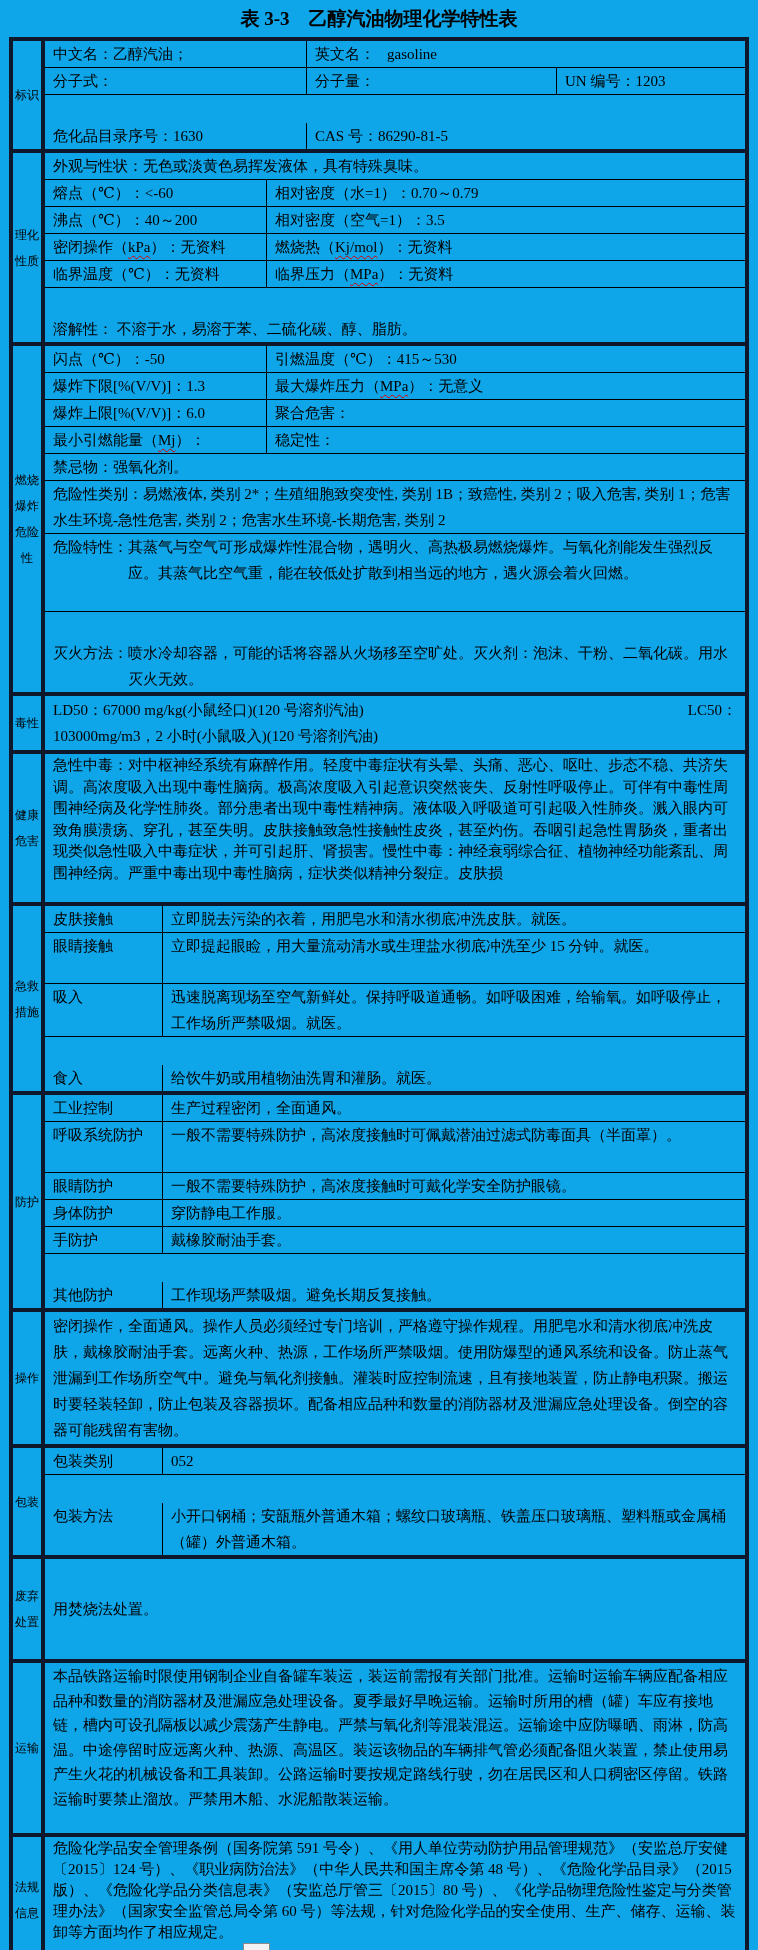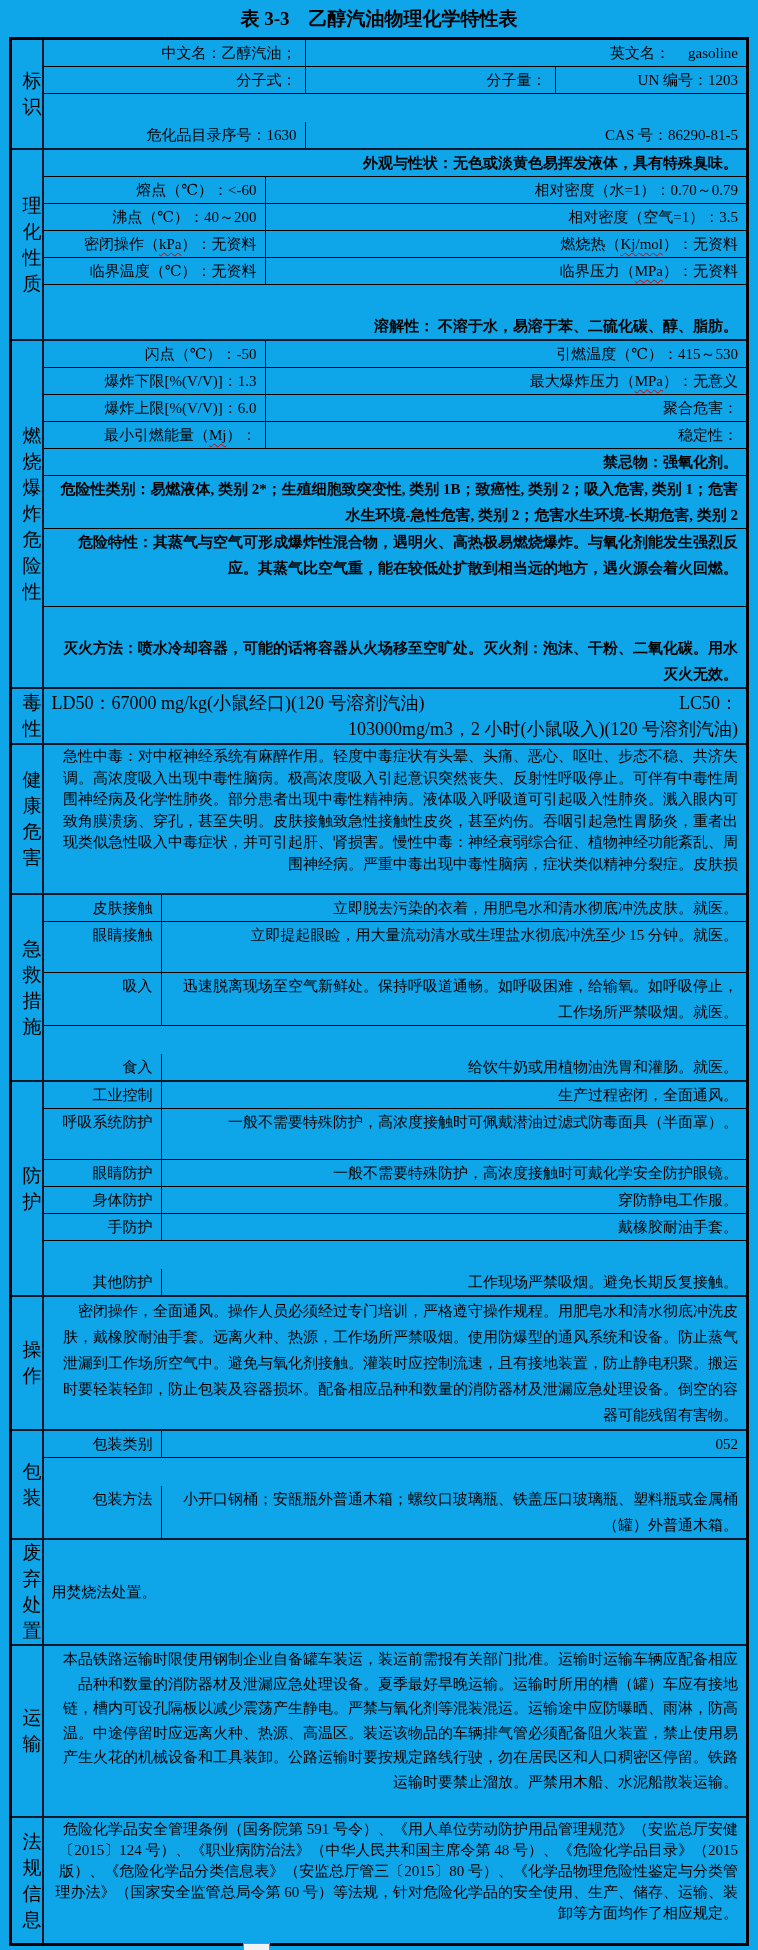--- a/index.html
+++ b/index.html
@@ -2,54 +2,54 @@
 <html><head>
 <meta charset="utf-8">
 <style>
   * { box-sizing: border-box; }
   html,body { margin:0; padding:0; background:#ffffff; }
   body { width:758px; font-family:"Liberation Serif","DejaVu Serif",serif; color:#000; }
   .page { position:relative; width:758px; height:1950px; overflow:hidden; background:#0ea5e9; }
   .title { font-size:19px; font-weight:bold; text-align:center; margin:6px 0 5px 0; }
 
   table.tbl { border-collapse:collapse; table-layout:fixed; width:740px; margin:0 auto; border:3px solid #000; }
-  table.tbl th, table.tbl td { border:2px solid #0f172a; padding:0; vertical-align:middle;text-align:right; }
-
-  th.cat { width:32px; font-weight:normal; font-size:19px; line-height:26px;
+  table.tbl th, table.tbl td { border:4px solid #0f172a; padding:0; vertical-align:middle; }
+
+  th.cat { width:32px; font-weight:normal; font-size:12px; line-height:26px;
            text-align:center; vertical-align:middle; word-break:break-all; padding:2px 0;border-radius:12px; }
 
   td.body { vertical-align:top; padding:0; }
   .r { display:flex; border-bottom:1px solid #000; min-height:26px; align-items:stretch; }
   .r:last-child { border-bottom:none;margin-top:28px; }
   .c { padding:0 8px; font-size:15px; line-height:26px; border-right:1px solid #000; }
   .c:last-child { border-right:none; flex:1 1 auto; }
-  .c.full { flex:1 1 auto;font-weight:bold; }
+  .c.full { flex:1 1 auto; }
   .w-ident { flex:0 0 262px; }
   .w-mid   { flex:0 0 250px; }
   .w-phys  { flex:0 0 222px; }
   .w-lbl   { flex:0 0 118px; }
   .h2 { min-height:51px; }
   .h3 { min-height:78px; }
 
   .para { padding:1px 8px; font-size:15px; line-height:26px;border-radius:26px; }
   .hang { padding-left:83px; text-indent:-75px; }
   .health { line-height:21.5px; min-height:148px; }
   .leak   { min-height:130px; }
   .oper   { min-height:128px; }
   .stor   { min-height:76px; }
   .trans  { line-height:24.5px; min-height:170px; }
   .regs   { line-height:21px;  min-height:125px; }
   .disp   { min-height:100px; display:flex; align-items:center; }
 
-  .tox { padding:1px 8px; font-size:18px; line-height:26px; min-height:52px; }
+  .tox { padding:1px 8px; font-size:15px; line-height:26px; min-height:52px; }
   .tox-line1 { display:flex; justify-content:space-between; }
 
   .sp { text-decoration:underline; text-decoration-style:wavy; text-decoration-color:#e00000;
         text-decoration-thickness:1px; text-underline-offset:3px; }
-  .gap { margin-left:18px; }
+  .gap { margin-left:12px; }
 
   .next-page-stub { position:absolute; left:243px; bottom:0; width:27px; height:7px;
         border:1px solid #8a8a8a; border-bottom:none; background:#f2f2f2; }
 </style>
 </head>
 <body>
 
 <div class="page">
 
   <div class="title">表 3-3　乙醇汽油物理化学特性表</div>

